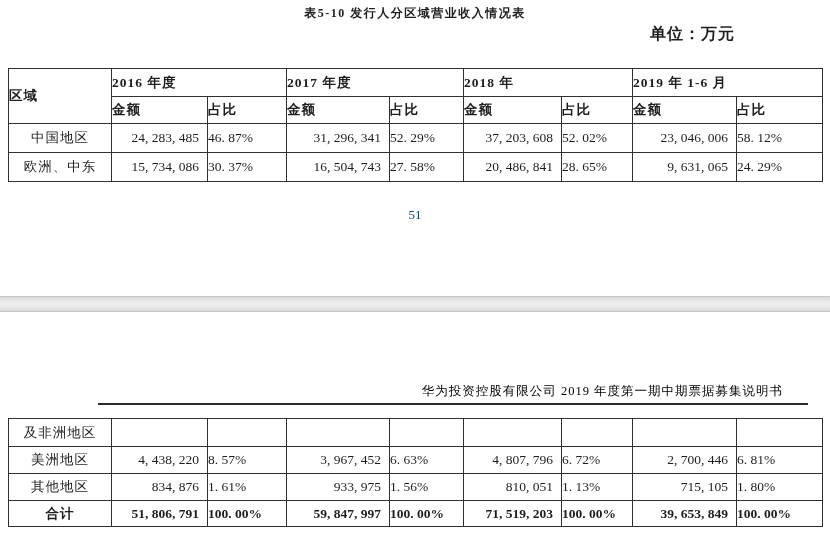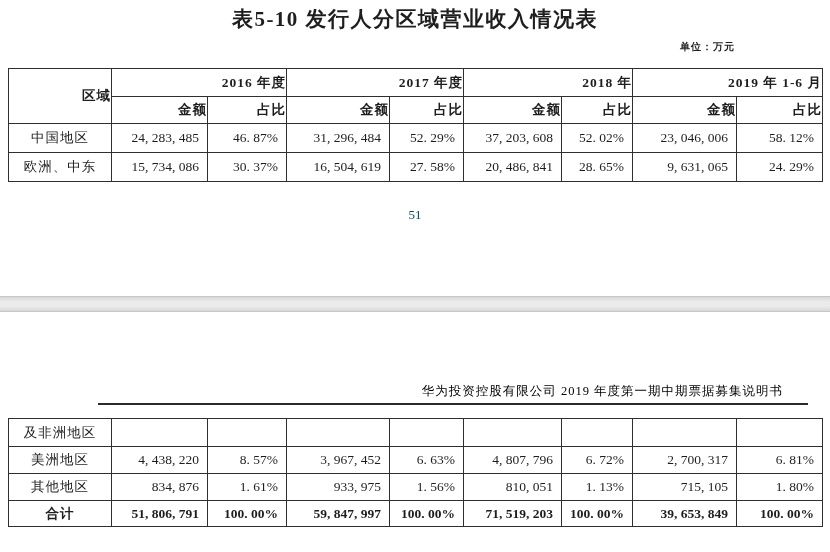--- a/index.html
+++ b/index.html
@@ -10,28 +10,28 @@
     height: 552px;
     background: #ffffff;
     overflow: hidden;
     font-family: "Liberation Serif", "DejaVu Serif", serif;
     color: #1e1e1e;
   }
   .doc-title {
     position: absolute;
     top: 5px; left: 0; width: 100%;
     text-align: center;
-    font-size: 21px;
+    font-size: 12px;
     font-weight: bold;
     letter-spacing: 1.5px;
   }
   .unit-label {
     position: absolute;
-    top: 40px; right: 95px;
-    font-size: 10px;
+    top: 24px; right: 95px;
+    font-size: 16px;
     font-weight: 600;
     letter-spacing: 1px;
   }
   table.rev-table {
     position: absolute;
     left: 8px;
     width: 814px;
     border-collapse: collapse;
     table-layout: fixed;
     font-size: 13.5px;
@@ -39,27 +39,27 @@
   .t1 { top: 68px; }
   .t2 { top: 418px; border-radius: 8px; }
   .rev-table th, .rev-table td {
     border: 1px solid #2f2f2f;
     vertical-align: middle;
     overflow: hidden;
     white-space: nowrap;
   }
   .rev-table th {
     font-weight: bold;
-    text-align: right;
+    text-align: left;
     letter-spacing: 1px;
     font-family: Liberation Serif, serif;
   }
   .rev-table td.region { text-align: center; letter-spacing: 1px; }
   .rev-table td.amount { text-align: right; padding-right: 8px; }
-  .rev-table td.pct    { text-align: right; padding-right: 8px; }
+  .rev-table td.pct    { text-align: left; padding-right: 8px; }
   .t1 thead tr:nth-child(1) { height: 28px; }
   .t1 thead tr:nth-child(2) { height: 27px; }
   .t1 tbody tr { height: 29px; }
   .t2 tbody tr:nth-child(1) { height: 28px; }
   .t2 tbody tr:nth-child(2) { height: 27px; }
   .t2 tbody tr:nth-child(3) { height: 27px; }
   .t2 tbody tr:nth-child(4) { height: 26px; margin-left: 32px; }
   .t2 tbody tr:nth-child(5) { height: 25px; }
   tr.bold-row td { font-weight: bold; }
   .page-number {
@@ -129,32 +129,32 @@
         <th>占比</th>
         <th>金额</th>
         <th>占比</th>
       </tr>
     </thead>
     <tbody>
         <tr>
           <td class="region">中国地区</td>
           <td class="amount">24, 283, 485</td>
           <td class="pct">46. 87%</td>
-          <td class="amount">31, 296, 484</td>
+          <td class="amount">31, 296, 341</td>
           <td class="pct">52. 29%</td>
           <td class="amount">37, 203, 608</td>
           <td class="pct">52. 02%</td>
           <td class="amount">23, 046, 006</td>
           <td class="pct">58. 12%</td>
         </tr>
         <tr>
           <td class="region">欧洲、中东</td>
           <td class="amount">15, 734, 086</td>
           <td class="pct">30. 37%</td>
-          <td class="amount">16, 504, 619</td>
+          <td class="amount">16, 504, 743</td>
           <td class="pct">27. 58%</td>
           <td class="amount">20, 486, 841</td>
           <td class="pct">28. 65%</td>
           <td class="amount">9, 631, 065</td>
           <td class="pct">24. 29%</td>
         </tr>
       </tbody>
   </table>
 
   <div class="page-number">51</div>
@@ -189,21 +189,21 @@
           <td class="pct"></td>
         </tr>
         <tr>
           <td class="region">美洲地区</td>
           <td class="amount">4, 438, 220</td>
           <td class="pct">8. 57%</td>
           <td class="amount">3, 967, 452</td>
           <td class="pct">6. 63%</td>
           <td class="amount">4, 807, 796</td>
           <td class="pct">6. 72%</td>
-          <td class="amount">2, 700, 317</td>
+          <td class="amount">2, 700, 446</td>
           <td class="pct">6. 81%</td>
         </tr>
         <tr>
           <td class="region">其他地区</td>
           <td class="amount">834, 876</td>
           <td class="pct">1. 61%</td>
           <td class="amount">933, 975</td>
           <td class="pct">1. 56%</td>
           <td class="amount">810, 051</td>
           <td class="pct">1. 13%</td>

